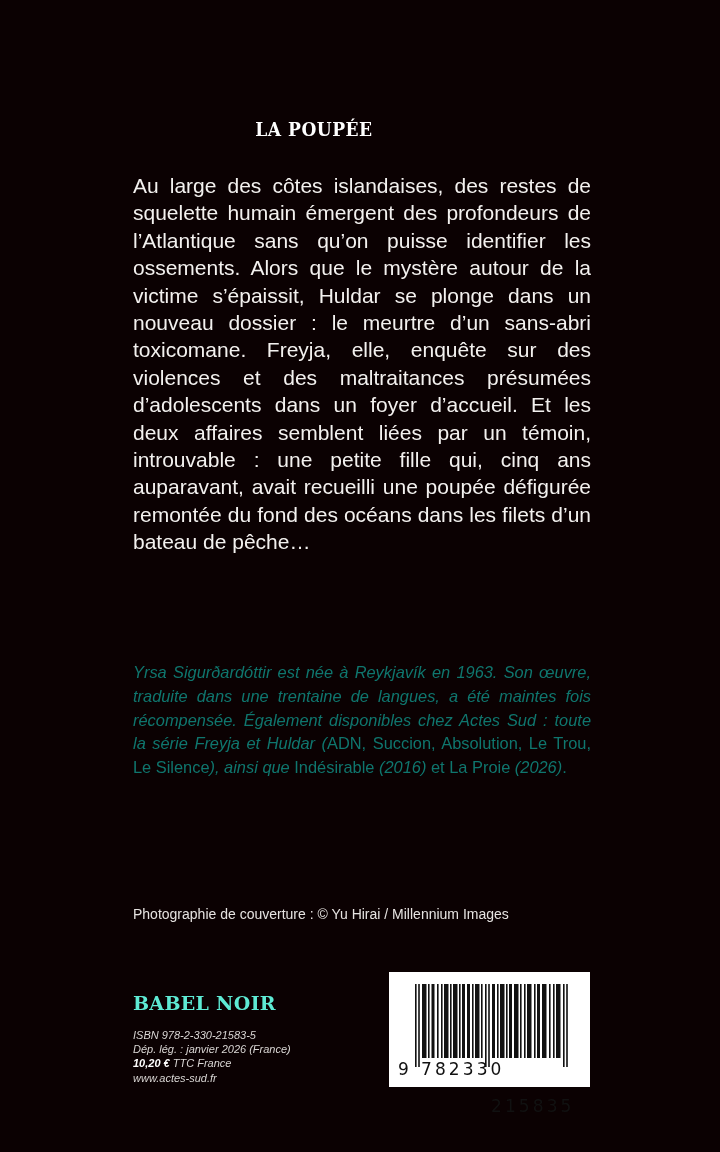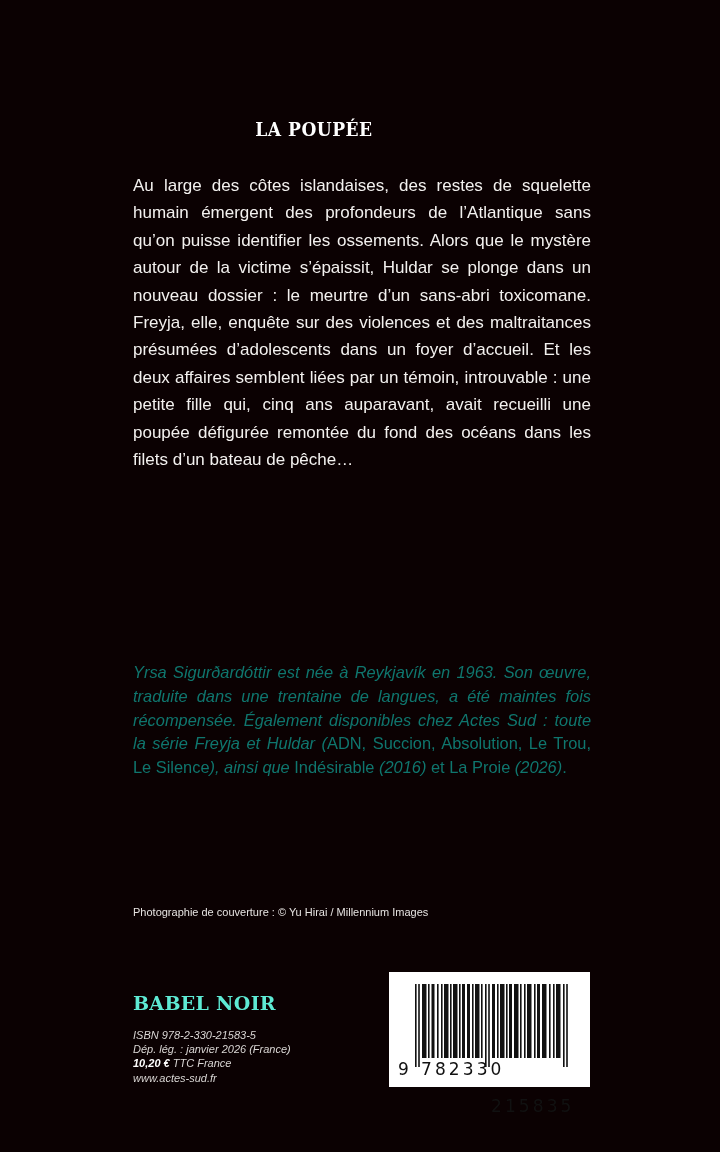--- a/index.html
+++ b/index.html
@@ -27,21 +27,21 @@
       letter-spacing: 0.5px;
       color: #ffffff;
       font-stretch: condensed;
     }
     .blurb {
       position: absolute;
       top: 172px;
       left: 133px;
       width: 458px;
       font-family: "Liberation Sans", sans-serif;
-      font-size: 17px;
+      font-size: 21px;
       line-height: 27.4px;
       color: #f3f1ef;
       text-align: justify;
     }
     .blurb p {
       margin: 0;
     }
     .blurb p.indent {
       text-indent: 28px;
     }
@@ -58,21 +58,21 @@
       text-align: justify;
     }
     .bio .upright {
       font-style: normal;
     }
     .credit {
       position: absolute;
       top: 906px;
       left: 133px;
       font-family: "Liberation Sans", sans-serif;
-      font-size: 11px;
+      font-size: 14px;
       color: #e6e3e1;
       white-space: nowrap;
     }
     .imprint {
       position: absolute;
       top: 992px;
       left: 133px;
       font-family: "DejaVu Serif", "Liberation Serif", serif;
       font-weight: bold;
       font-size: 19px;

